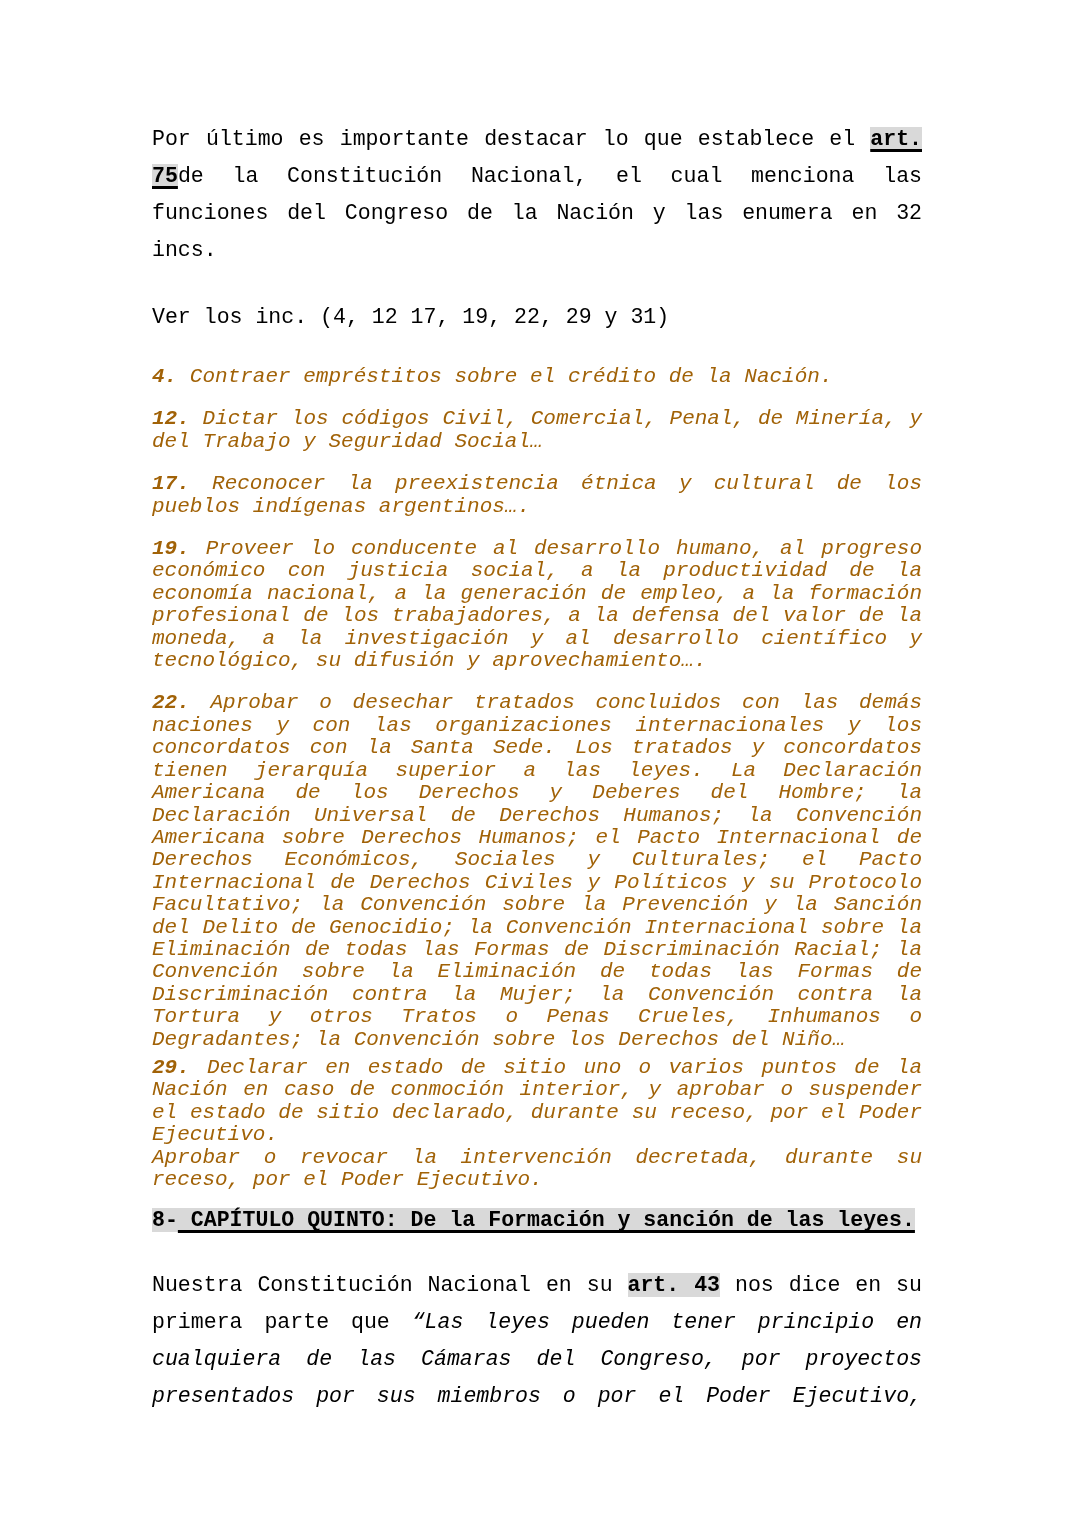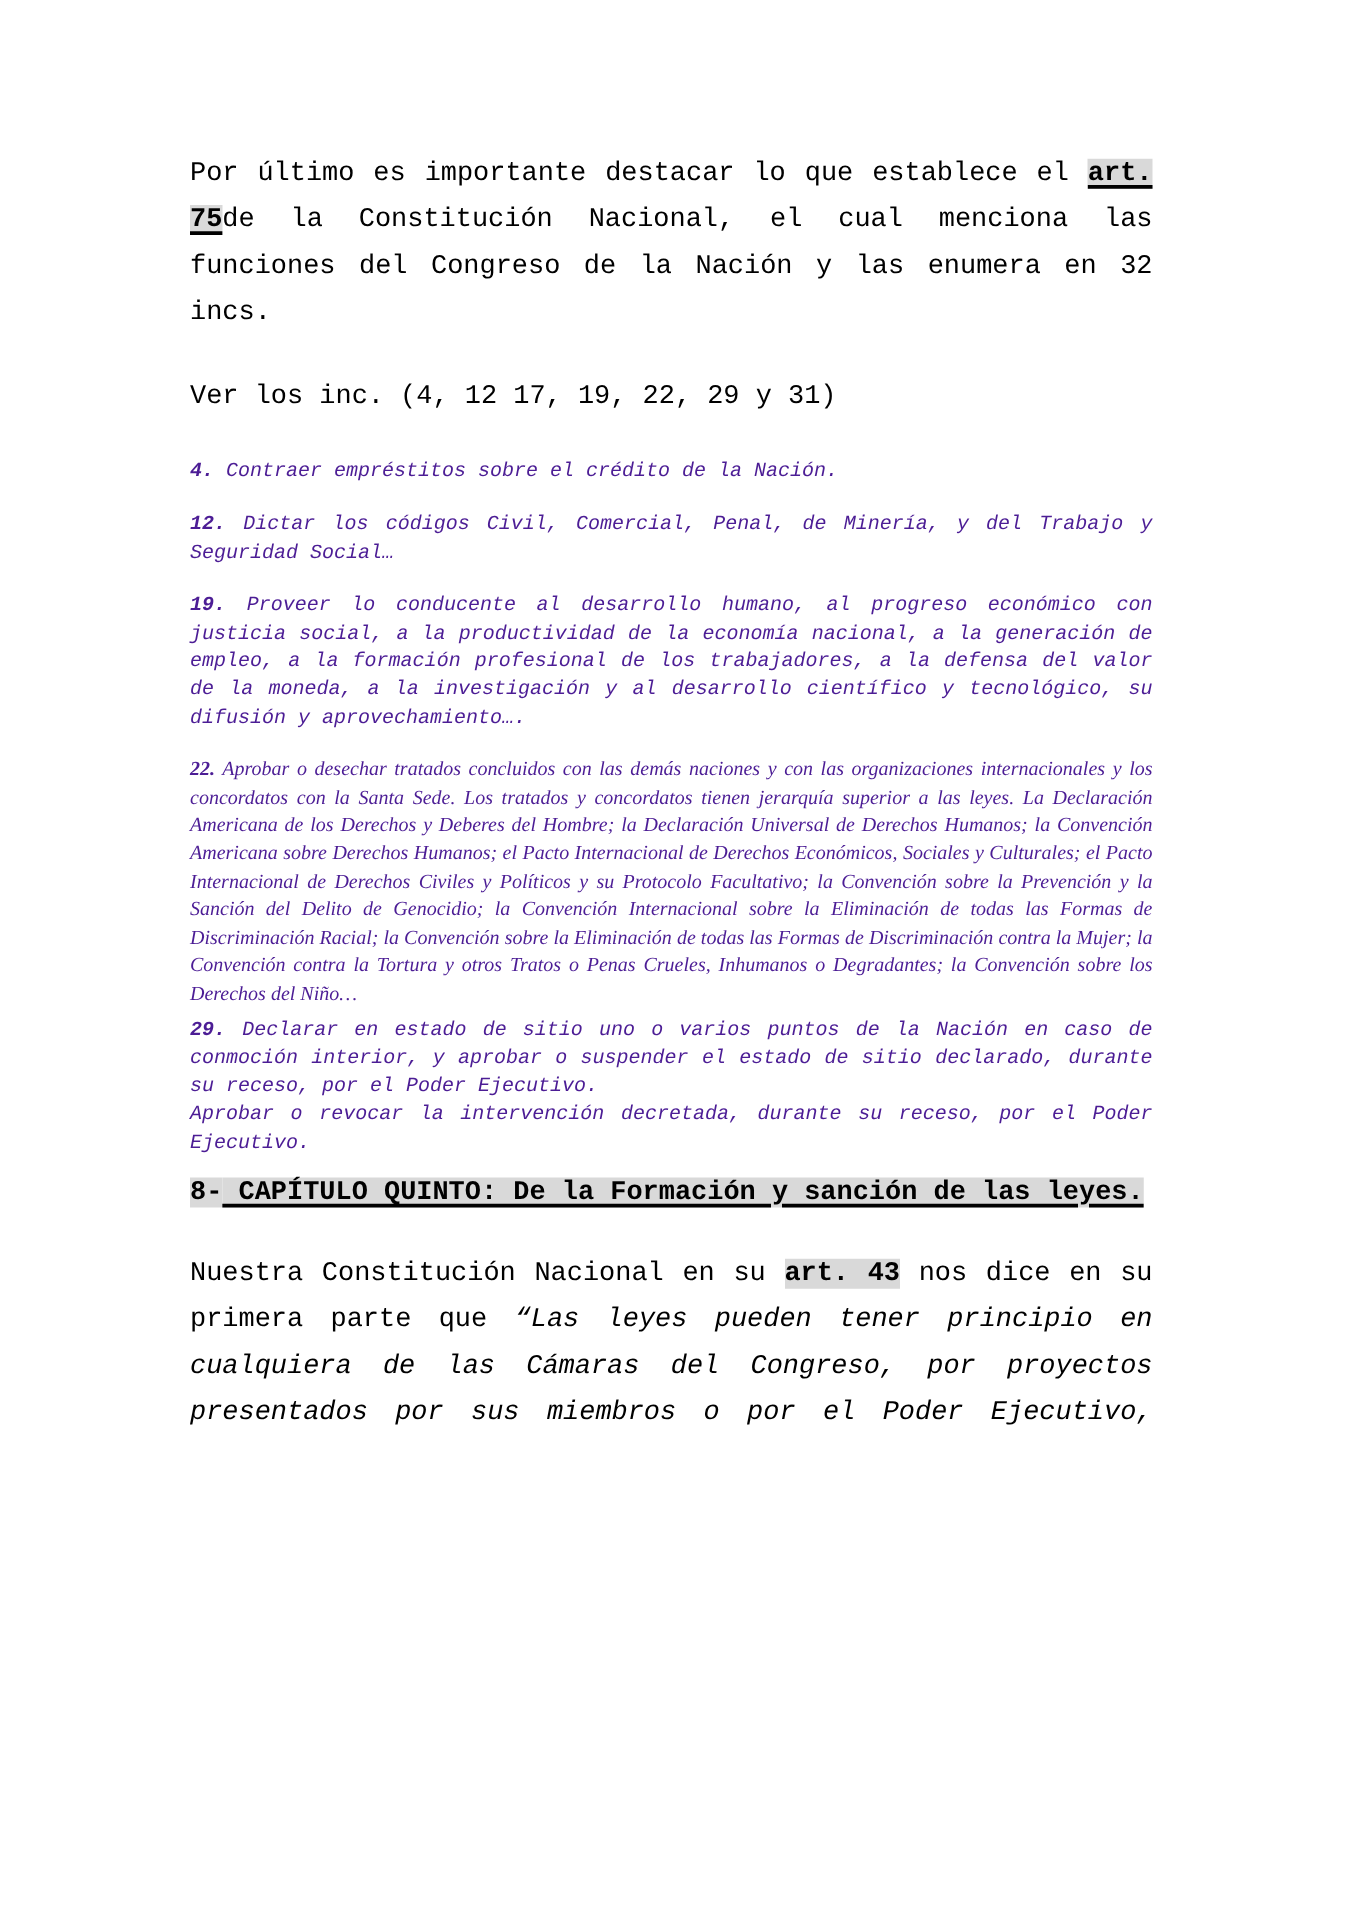--- a/index.html
+++ b/index.html
@@ -19,25 +19,25 @@
   .b {
     font-family: "Liberation Mono", "DejaVu Sans Mono", monospace;
     font-size: 21.55px;
     line-height: 37px;
     text-align: justify;
     color: #000;
   }
   
   .i {
     font-family: "Liberation Mono", "DejaVu Sans Mono", monospace;
-    font-size: 16px;
+    font-size: 21px;
     line-height: 22.4px;
     font-style: italic;
     text-align: justify;
-    color: #4c1d95;
+    color: #a16207;
   }
   .num { font-weight: bold; }          
   .it  { font-style: italic; }
   .hl  { background: #d9d9d9; font-weight: bold; }
   .u   {
     text-decoration: underline;
     text-decoration-thickness: 3px;
     text-underline-offset: 4px;
   }
   .jl  { text-align-last: justify; }   
@@ -48,38 +48,39 @@
     line-height: 37px;
     font-weight: bold;
     text-align: justify;
     color: #000;
   }
   
   .mb30 { margin-bottom: 30px; }
   .mb20 { margin-bottom: 20px; }
   .mb16 { margin-bottom: 0; }
   .mb14 { margin-bottom: 11px; }
-  .mb6  { margin-bottom: 6px; font-family: Liberation Serif, serif; }
+  .mb6  { margin-bottom: 6px; }
   .mb0  { margin-bottom: 0; }
   .mb28 { margin-bottom: 28px; }
 </style>
 </head>
 <body>
 
 <div class="page">
   <div class="content">
 
     <p class="b mb30"><span>Por último es importante destacar lo que establece el </span><span class="hl u">art. 75</span><span>de la Constitución Nacional, el cual menciona las funciones del Congreso de la Nación y las enumera en 32 incs.</span></p>
 
     <p class="b mb30">Ver los inc. (4, 12 17, 19, 22, 29 y 31)</p>
 
     <p class="i mb20"><span class="num">4.</span><span> Contraer empréstitos sobre el crédito de la Nación.</span></p>
 
     <p class="i mb20"><span class="num">12.</span><span> Dictar los códigos Civil, Comercial, Penal, de Minería, y del Trabajo y Seguridad Social…</span></p>
 
+    <p class="i mb20"><span class="num">17.</span><span> Reconocer la preexistencia étnica y cultural de los pueblos indígenas argentinos….</span></p>
 
     <p class="i mb20"><span class="num">19.</span><span> Proveer lo conducente al desarrollo humano, al progreso económico con justicia social, a la productividad de la economía nacional, a la generación de empleo, a la formación profesional de los trabajadores, a la defensa del valor de la moneda, a la investigación y al desarrollo científico y tecnológico, su difusión y aprovechamiento….</span></p>
 
     <p class="i mb6"><span class="num">22.</span><span> Aprobar o desechar tratados concluidos con las demás naciones y con las organizaciones internacionales y los concordatos con la Santa Sede. Los tratados y concordatos tienen jerarquía superior a las leyes. La Declaración Americana de los Derechos y Deberes del Hombre; la Declaración Universal de Derechos Humanos; la Convención Americana sobre Derechos Humanos; el Pacto Internacional de Derechos Económicos, Sociales y Culturales; el Pacto Internacional de Derechos Civiles y Políticos y su Protocolo Facultativo; la Convención sobre la Prevención y la Sanción del Delito de Genocidio; la Convención Internacional sobre la Eliminación de todas las Formas de Discriminación Racial; la Convención sobre la Eliminación de todas las Formas de Discriminación contra la Mujer; la Convención contra la Tortura y otros Tratos o Penas Crueles, Inhumanos o Degradantes; la Convención sobre los Derechos del Niño…</span></p>
 
     <p class="i mb16"><span class="num">29.</span><span> Declarar en estado de sitio uno o varios puntos de la Nación en caso de conmoción interior, y aprobar o suspender el estado de sitio declarado, durante su receso, por el Poder Ejecutivo.</span></p>
 
 
     <p class="i mb14">Aprobar o revocar la intervención decretada, durante su receso, por el Poder Ejecutivo.</p>
 

